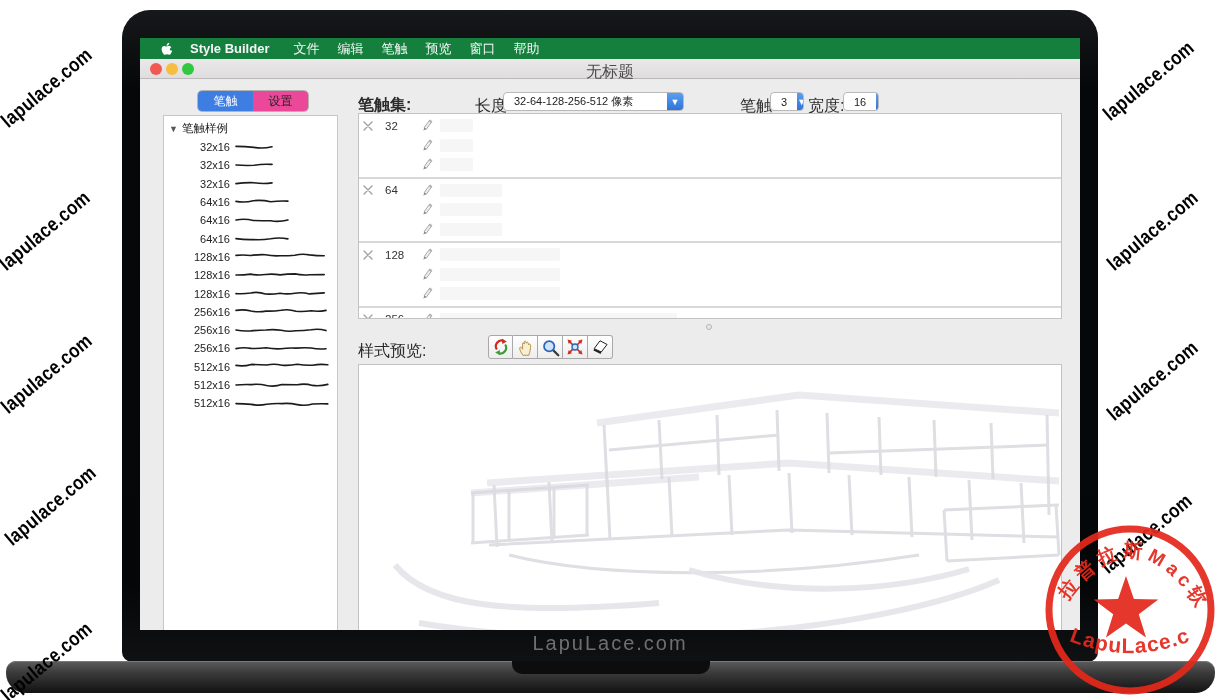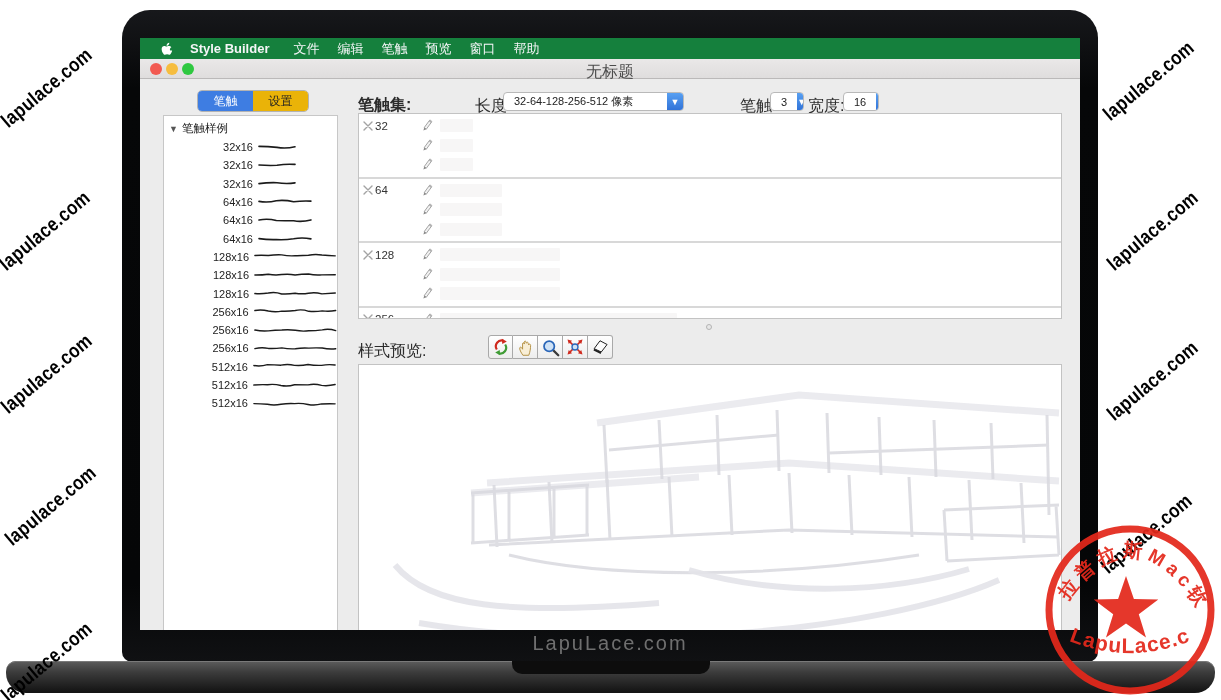--- a/index.html
+++ b/index.html
@@ -42,45 +42,45 @@
   .win-title { position:absolute; left:0; top:3px; width:100%; text-align:center;
     font-size:16px; color:#4c4c4c; }
 
   
   .content { position:absolute; left:0; top:41px; width:940px; height:551px; background:#ececec; }
 
   
   .tabs { position:absolute; left:57px; top:11px; display:flex; border:1px solid #b3b3b3;
     border-radius:5px; overflow:hidden; background:#fff; }
   .tab { width:55px; height:20px; font-size:12px; display:flex; align-items:center;
-    justify-content:center; color:#222; background:#eab308; }
+    justify-content:center; color:#222; background:#ec4899; }
   .tab.active { background:#3e7de2; color:#fff; }
   .side-box { position:absolute; left:23px; top:36px; width:175px; height:520px;
     background:#fff; border:1px solid #c7c7c7; font-size:11.5px; color:#1d1d1d; }
   .tree-root { padding:5px 0 2px 5px; display:flex; align-items:center; gap:4px; }
   .tree-caret { font-size:9px; color:#555; }
-  .s-item { height:18.3px; display:flex; align-items:center; padding-left:45px; }
+  .s-item { height:18.3px; display:flex; align-items:center; padding-left:22px; }
   .s-label { width:44px; text-align:right; margin-right:5px; font-size:11px; color:#222; }
 
   
   .lbl { position:absolute; font-size:16px; color:#2c2c2c; }
   .lbl.b { font-weight:bold; }
   .mac-select { position:absolute; height:19px; background:#fff; border:1px solid #b9b9b9;
     border-radius:4px; display:flex; align-items:center; overflow:hidden; }
   .mac-select .val { flex:1; font-size:11px; color:#222; padding:0 10px; white-space:nowrap; }
   .mac-select .chev { width:16px; height:100%; background:linear-gradient(180deg,#58a0f2,#3173d8);
     color:#fff; font-size:9px; display:flex; align-items:center; justify-content:center; }
 
   
   .set-box { position:absolute; left:218px; top:34px; width:704px; height:206px;
     background:#fff; border:1px solid #c3c3c3; overflow:hidden; }
   .group { border-bottom:2px solid #d8d8d8; padding:2px 0; }
   .group:last-child { border-bottom:none; }
   .g-row { height:19.5px; display:flex; align-items:center; }
-  .g-head { width:60px; display:flex; align-items:center; padding-left:4px; gap:2px; }
+  .g-head { width:60px; display:flex; align-items:center; padding-left:4px; gap:12px; }
   .g-size { font-size:11.5px; color:#333; }
   .pencil { width:16px; display:flex; align-items:center; justify-content:center; }
   .ph { height:13px; background:#f7f6f6; border-radius:1px; }
 
   .resize-dot { position:absolute; left:566px; top:245px; width:6px; height:6px;
     border-radius:50%; background:#e7e7e7; border:1px solid #b4b4b4; }
 
   
   .pv-tools { position:absolute; left:348px; top:256px; display:flex; }
   .pv-btn { width:25px; height:24px; background:linear-gradient(180deg,#fff,#ededed);

